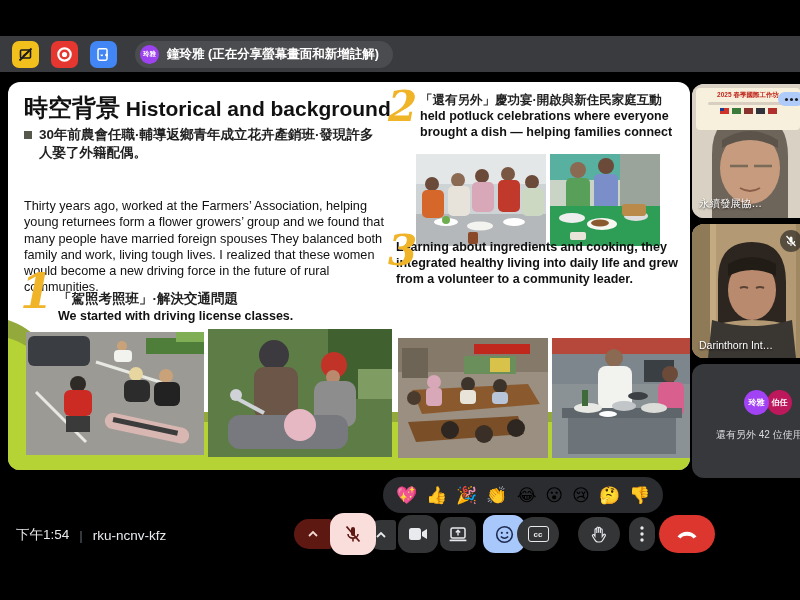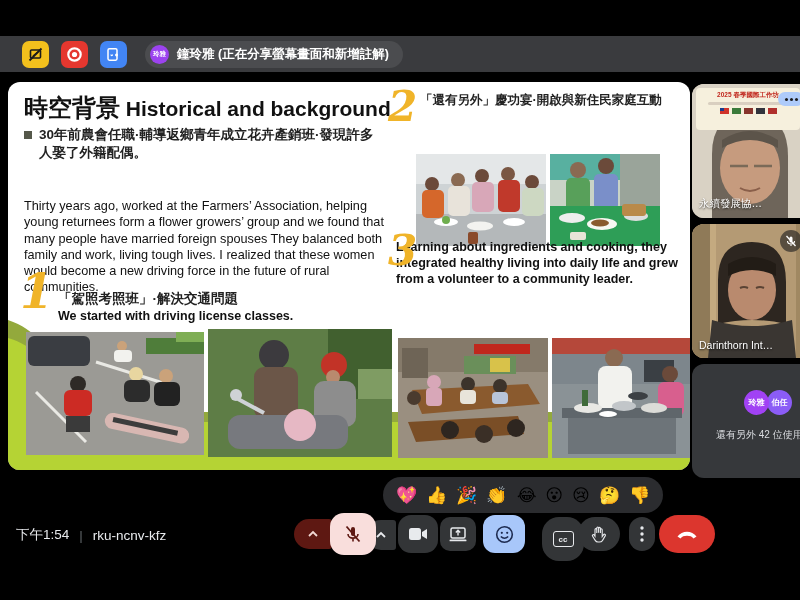--- a/index.html
+++ b/index.html
@@ -2,21 +2,21 @@
 <html><head>
 <meta charset="utf-8">
 <style>
   html,body{margin:0;padding:0;}
   body{
     position:relative;width:800px;height:600px;background:#000;overflow:hidden;
     font-family:"Liberation Sans","DejaVu Sans",sans-serif;
   }
   .abs{position:absolute;}
   
-  .topbar{left:0;top:36px;width:100%;height:36px;background:#3a3b3e;display:flex;align-items:center;gap:12px;padding-left:22px;box-sizing:border-box;}
+  .topbar{left:0;top:36px;width:100%;height:36px;background:#3a3b3e;display:flex;align-items:center;gap:12px;padding-left:12px;box-sizing:border-box;}
   .tb-btn{width:27px;height:27px;border-radius:7px;display:flex;align-items:center;justify-content:center;flex:0 0 auto;}
   .tb-btn svg{display:block;}
   .presenter-pill{height:27px;background:#4b4c4f;border-radius:14px;display:flex;align-items:center;gap:8px;padding:0 14px 0 5px;color:#fff;font-size:12.5px;font-weight:bold;margin-left:6px;}
   .pill-avatar{width:19px;height:19px;border-radius:50%;background:#9c43ef;color:#fff;font-size:6.5px;display:flex;align-items:center;justify-content:center;font-weight:bold;}
   
   .slide{left:8px;top:82px;width:682px;height:388px;background:#fff;border-radius:12px;overflow:hidden;color:#1a1a1a;}
   .slide *{box-sizing:border-box;}
   .swoosh{left:0;top:0;width:682px;height:388px;z-index:1;}
   .title-row{left:16px;top:10px;z-index:2;white-space:nowrap;font-weight:bold;color:#111;}
   .title-zh{font-size:24px;}
@@ -145,20 +145,21 @@
         <circle cx="92" cy="96" r="16" fill="#e6b8c4"></circle>
         <path d="M30 70 L56 84" stroke="#cfd2d6" stroke-width="4"></path>
         <circle cx="28" cy="66" r="6" fill="#cfd2d6"></circle>
       </svg>
   </div>
 
   <div class="abs" style="left:382px;top:10px;width:300px;z-index:2;">
     <span class="abs stepnum" style="left:-2px;top:-4px;font-size:42px;">2</span>
     <div style="margin-left:30px;">
       <div class="step-zh" style="font-size:12.5px;white-space:nowrap;">「還有另外」慶功宴·開啟與新住民家庭互動</div>
+      <div class="step-en" style="width:268px;">held potluck celebrations where everyone brought a dish — helping families connect</div>
     </div>
   </div>
 
   <div class="abs photo" style="left:408px;top:72px;width:130px;height:92px;">
     <svg viewBox="0 0 130 92">
         <rect width="130" height="92" fill="#ced3d5"></rect>
         <rect x="0" y="0" width="130" height="30" fill="#e4e7e8"></rect>
         <rect x="0" y="60" width="130" height="32" fill="#b4b8ba"></rect>
         <circle cx="16" cy="30" r="7" fill="#6b4a3a"></circle>
         <rect x="6" y="36" width="22" height="28" rx="5" fill="#d5672b"></rect>
@@ -295,21 +296,21 @@
         <line x1="6" y1="9.5" x2="6" y2="11" stroke="#fff" stroke-width="1.1"></line>
         <line x1="1.5" y1="1" x2="10.5" y2="11" stroke="#fff" stroke-width="1.3"></line>
       </svg>
   </div>
   <div class="tile-caption">Darinthorn Int…</div>
 </div>
 
 <div class="abs tile" style="top:364px;height:114px;background:#36383b;">
   <div class="abs" style="left:52px;top:26px;display:flex;">
     <span class="avatar-circle" style="background:#a142f4;z-index:2;">玲雅</span>
-    <span class="avatar-circle" style="background:#8b5cf6;margin-left:-2px;">伯任</span>
+    <span class="avatar-circle" style="background:#be185d;margin-left:-2px;">伯任</span>
   </div>
   <div class="abs" style="left:24px;top:64px;color:#dadce0;font-size:10px;white-space:nowrap;">還有另外 42 位使用…</div>
 </div>
 
 <div class="abs reactions">
   <span>💖</span>
   <span>👍</span>
   <span>🎉</span>
   <span>👏</span>
   <span>😂</span>
@@ -361,21 +362,21 @@
 
 <div class="abs ctl" style="left:483px;top:515px;width:42px;height:38px;background:#a8c7fa;border-radius:12px;">
   <svg width="19" height="19" viewBox="0 0 19 19">
       <circle cx="9.5" cy="9.5" r="7.8" fill="none" stroke="#1d2b50" stroke-width="1.6"></circle>
       <circle cx="6.8" cy="7.8" r="1.1" fill="#1d2b50"></circle>
       <circle cx="12.2" cy="7.8" r="1.1" fill="#1d2b50"></circle>
       <path d="M5.8 11.5 Q9.5 15 13.2 11.5" fill="none" stroke="#1d2b50" stroke-width="1.6"></path>
     </svg>
 </div>
 
-<div class="abs ctl" style="left:542px;top:517px;width:42px;height:44px;background:#333537;border-radius:17px;text-align:center;">
+<div class="abs ctl" style="left:517px;top:517px;width:42px;height:34px;background:#333537;border-radius:17px;text-align:center;">
   <span style="display:flex;align-items:center;justify-content:center;width:19px;height:14px;border:1.6px solid #e8eaed;border-radius:3px;color:#e8eaed;font-size:8px;font-weight:bold;">cc</span>
 </div>
 
 <div class="abs ctl" style="left:578px;top:517px;width:42px;height:34px;background:#333537;border-radius:17px;">
   <svg width="16" height="17" viewBox="0 0 16 17">
       <path d="M4 8 L4 3.6 Q4 2.6 4.9 2.6 Q5.8 2.6 5.8 3.6 L5.8 7 L5.8 2 Q5.8 1 6.7 1 Q7.6 1 7.6 2 L7.6 6.8 L7.6 2.4 Q7.6 1.4 8.5 1.4 Q9.4 1.4 9.4 2.4 L9.4 7 L9.4 3.8 Q9.4 2.8 10.3 2.8 Q11.2 2.8 11.2 3.8 L11.2 10.5 L12.6 8.6 Q13.3 7.7 14.1 8.4 Q14.8 9 14.2 9.9 L11.4 14.6 Q10.4 16 8.4 16 L7 16 Q5.2 16 4.2 14.4 L1.6 10.2 Q1 9.2 1.9 8.7 Q2.7 8.2 3.3 9.1 L4 10.2 Z" fill="none" stroke="#e8eaed" stroke-width="1.1"></path>
     </svg>
 </div>
 
 <div class="abs ctl" style="left:629px;top:517px;width:26px;height:34px;background:#333537;border-radius:13px;">

